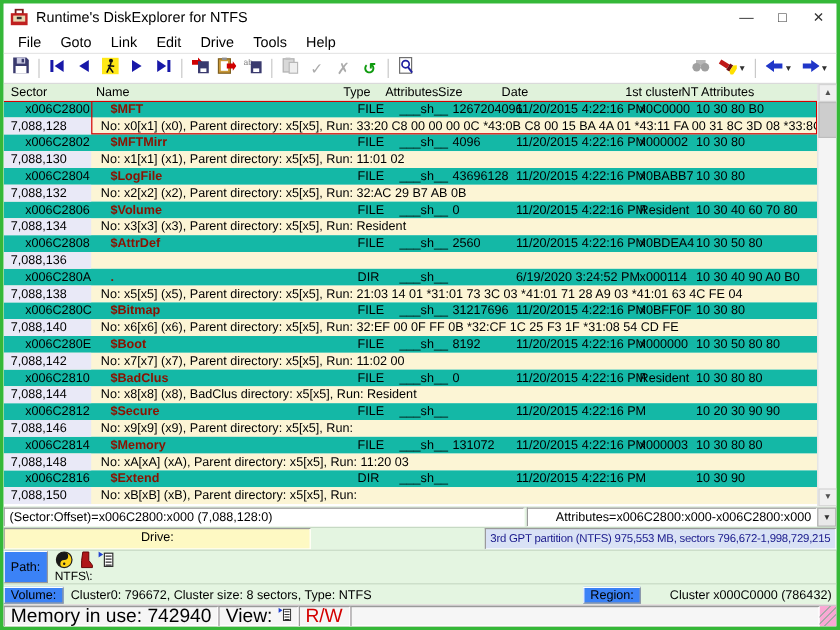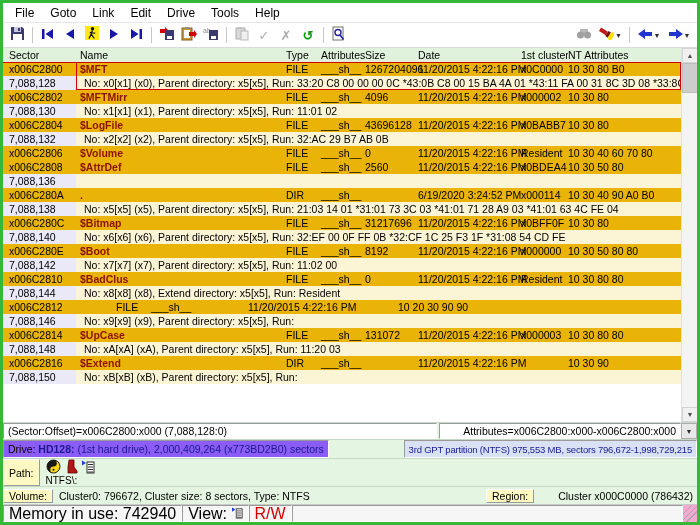--- a/index.html
+++ b/index.html
@@ -28,21 +28,21 @@
   .green { color:#0F9B0F; font-weight:bold; }
   .ddown { font-size:7px; color:#303030; margin-left:1px; }
 
   
   .grid { flex:1 1 auto; position:relative; background:#fff; overflow:hidden; }
   .grid-inner { margin-right:16px; height:100%; display:flex; flex-direction:column; }
   .hrow { height:14px; display:flex; background:#E0F2DB; flex:0 0 auto; }
   .hc { font-size:10.5px; line-height:14px; color:#000; overflow:hidden; white-space:nowrap; }
   .rows { position:relative; flex:1; overflow:hidden; }
   .trow { display:flex; height:14px; line-height:14px; white-space:nowrap; }
-  .trow.main { background:#eab308; }
+  .trow.main { background:#14b8a6;padding-left:12px; }
   .trow.sub  { background:#FCF5D5; }
   .tc { font-size:10.5px; color:#000; overflow:visible; white-space:nowrap; flex:0 0 auto; }
   .c-sector { width:73px; padding-left:6px; }
   .c-name   { width:170px; padding-left:4px; font-weight:bold; color:#8B1200; }
   .c-type   { width:35px;margin-left:40px; }
   .c-attr   { width:44px; }
   .c-size   { width:53px; }
   .c-date   { width:103px; }
   .c-clu    { width:47px; }
   .c-nt     { flex:1 1 auto; }
@@ -58,46 +58,62 @@
   .sbtn.up { top:0; }
   .sbtn.down { bottom:0; }
   .sthumb { position:absolute; left:0; top:15px; width:16px; height:30px; background:#CDCDCD; border:1px solid #BDBDBD; }
 
   
   .srow { display:flex; align-items:stretch; background:#E4F5E1; border-top:1px solid #C6D9C4; flex:0 0 auto; font-size:10.5px; }
   .panel { border:1px solid; border-color:#9a9a9a #ffffff #ffffff #9a9a9a; background:#fff; padding:1px 4px; white-space:nowrap; overflow:hidden; display:flex; align-items:center; }
   .row-sector { height:17px; }
   .row-drive { height:19px; }
   .navy { color:#1A1A8C; }
-  .drive-left { background:#8b5cf6; }
+  .drive-left { background:#fef9c3;flex-direction:column; }
   .drive-right { background:#D9E2F5; margin-left:auto; font-size:9.5px; letter-spacing:-0.2px; }
   .combo-btn { width:16px; background:#E8E8E8; border:1px solid #ADADAD; display:flex; align-items:center; justify-content:center; font-size:7px; color:#303030; }
 
   .row-path { height:28px; }
-  .gray-label { background:#fef9c3; border:1px solid; border-color:#fff #9a9a9a #9a9a9a #fff; padding:0 5px; display:flex; align-items:center; font-size:10.5px; flex:0 0 auto; }
+  .gray-label { background:#3b82f6; border:1px solid; border-color:#fff #9a9a9a #9a9a9a #fff; padding:0 5px; display:flex; align-items:center; font-size:10.5px; flex:0 0 auto; }
   .path-content { flex:1; padding:1px 4px 0 6px; display:flex; flex-direction:column; }
   .path-icons { display:flex; gap:4px; align-items:center; height:15px; }
   .path-text { font-size:10px; line-height:11px; }
 
   .row-volume { height:18px; align-items:center; }
   .vol-info { padding:0 6px; flex:1; }
   .region-value { padding:0 4px 0 24px; }
 
   .row-bottom { height:18px; background:#f9a8d4; border-top:1px solid #C9C9C9; display:flex; align-items:stretch; font-size:16px; }
   .fpanel { border:1px solid; border-color:#9a9a9a #fff #fff #9a9a9a; background:#F6F6F6; padding:0 5px; display:flex; align-items:center; white-space:nowrap; }
   .rw { color:#D40000; }
   .fill { flex:1; }
   .grip { width:14px; background:
     linear-gradient(135deg, transparent 0 6px, #A8A8A8 6px 7px, transparent 7px 10px, #A8A8A8 10px 11px, transparent 11px 14px, #A8A8A8 14px 15px, transparent 15px); }
 </style>
 </head>
 <body>
 
 <div class="window">
 
+  <div class="titlebar">
+    <span class="ticon">
+      <svg width="16" height="15" viewBox="0 0 16 15">
+          <rect x="5" y="1" width="6" height="4" fill="none" stroke="#7A1A1A" stroke-width="1.5"></rect>
+          <rect x="1" y="4" width="14" height="10" fill="#C02020"></rect>
+          <rect x="3" y="6" width="10" height="5" fill="#E8D8B0"></rect>
+          <rect x="6" y="7" width="4" height="2" fill="#303030"></rect>
+        </svg>
+    </span>
+    <span class="ttext">Runtime's DiskExplorer for NTFS</span>
+    <div class="wctrls">
+      <div class="wbtn">—</div>
+      <div class="wbtn">□</div>
+      <div class="wbtn close">×</div>
+    </div>
+  </div>
 
   <div class="menubar">
     <span class="mitem">File</span>
     <span class="mitem">Goto</span>
     <span class="mitem">Link</span>
     <span class="mitem">Edit</span>
     <span class="mitem">Drive</span>
     <span class="mitem">Tools</span>
     <span class="mitem">Help</span>
   </div>
@@ -280,20 +296,24 @@
           <div class="trow main">
             <div class="tc c-sector">x006C2806</div>
             <div class="tc c-name">$Volume</div>
             <div class="tc c-type">FILE</div>
             <div class="tc c-attr">___sh__</div>
             <div class="tc c-size">0</div>
             <div class="tc c-date">11/20/2015 4:22:16 PM</div>
             <div class="tc c-clu">Resident</div>
             <div class="tc c-nt">10 30 40 60 70 80</div>
           </div>
+          <div class="trow sub">
+            <div class="tc c-sector lav">7,088,134</div>
+            <div class="tc c-detail">No: x3[x3] (x3), Parent directory: x5[x5], Run: Resident</div>
+          </div>
           <div class="trow main">
             <div class="tc c-sector">x006C2808</div>
             <div class="tc c-name">$AttrDef</div>
             <div class="tc c-type">FILE</div>
             <div class="tc c-attr">___sh__</div>
             <div class="tc c-size">2560</div>
             <div class="tc c-date">11/20/2015 4:22:16 PM</div>
             <div class="tc c-clu">x0BDEA4</div>
             <div class="tc c-nt">10 30 50 80</div>
           </div>
@@ -347,38 +367,39 @@
             <div class="tc c-name">$BadClus</div>
             <div class="tc c-type">FILE</div>
             <div class="tc c-attr">___sh__</div>
             <div class="tc c-size">0</div>
             <div class="tc c-date">11/20/2015 4:22:16 PM</div>
             <div class="tc c-clu">Resident</div>
             <div class="tc c-nt">10 30 80 80</div>
           </div>
           <div class="trow sub">
             <div class="tc c-sector lav">7,088,144</div>
-            <div class="tc c-detail">No: x8[x8] (x8), Extend directory: x5[x5], Run: Resident</div>
+            <div class="tc c-detail">No: x8[x8] (x8), BadClus directory: x5[x5], Run: Resident</div>
           </div>
           <div class="trow main">
             <div class="tc c-sector">x006C2812</div>
+            <div class="tc c-name">$Secure</div>
             <div class="tc c-type">FILE</div>
             <div class="tc c-attr">___sh__</div>
             <div class="tc c-size"></div>
             <div class="tc c-date">11/20/2015 4:22:16 PM</div>
             <div class="tc c-clu"></div>
             <div class="tc c-nt">10 20 30 90 90</div>
           </div>
           <div class="trow sub">
             <div class="tc c-sector lav">7,088,146</div>
             <div class="tc c-detail">No: x9[x9] (x9), Parent directory: x5[x5], Run:</div>
           </div>
           <div class="trow main">
             <div class="tc c-sector">x006C2814</div>
-            <div class="tc c-name">$UpCase</div>
+            <div class="tc c-name">$Memory</div>
             <div class="tc c-type">FILE</div>
             <div class="tc c-attr">___sh__</div>
             <div class="tc c-size">131072</div>
             <div class="tc c-date">11/20/2015 4:22:16 PM</div>
             <div class="tc c-clu">x000003</div>
             <div class="tc c-nt">10 30 80 80</div>
           </div>
           <div class="trow sub">
             <div class="tc c-sector lav">7,088,148</div>
             <div class="tc c-detail">No: xA[xA] (xA), Parent directory: x5[x5], Run: 11:20 03</div>

